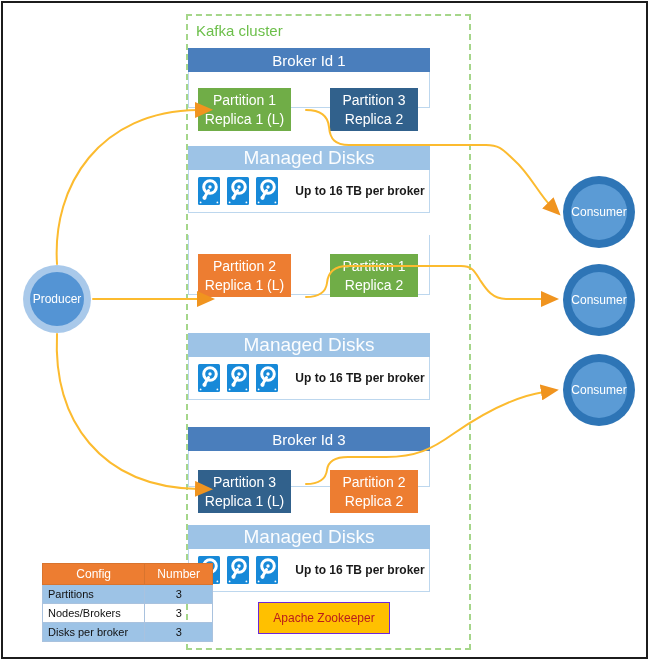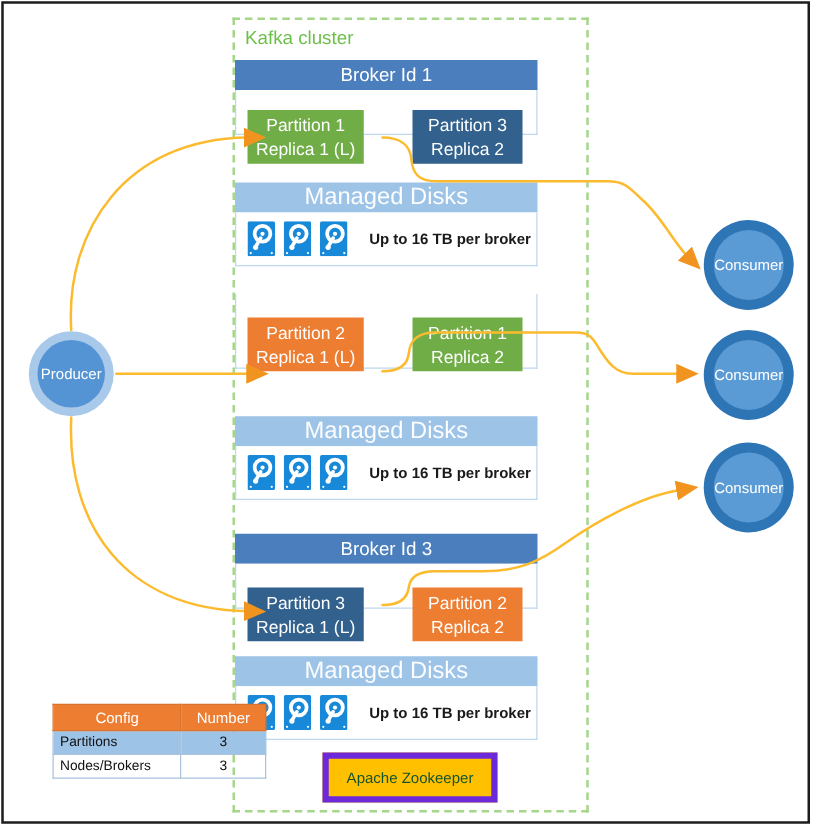--- a/index.html
+++ b/index.html
@@ -16,21 +16,21 @@
   .broker-body{position:relative;flex:1;background:#fff;border:1px solid #BDD7EE;border-top:none;}
   .part{position:absolute;width:93px;height:43px;display:flex;flex-direction:column;align-items:center;justify-content:center;color:#fff;font-size:14px;line-height:1.3;text-align:center;}
   .part.right{left:141px;width:88px;}
   .green{background:#70AD47;} .orange{background:#ED7D31;} .darkblue{background:#31618C;}
   .disks-bar{height:24px;background:#9DC3E6;color:rgba(255,255,255,.96);font-size:19px;display:flex;align-items:center;justify-content:center;margin-top:38px;}
   .disks-row{height:42px;background:#fff;border:1px solid #BDD7EE;border-top:none;display:flex;align-items:center;gap:17px;}
   .disk-icons{display:flex;gap:7px;margin-left:9px;}
   .capacity{flex:1;text-align:center;font-size:12px;font-weight:600;color:#1a1a1a;margin-right:4px;}
 
   
-  .zookeeper{position:absolute;left:258px;top:602px;width:130px;height:30px;background:#FFC000;border:5px solid #6d28d9;display:flex;align-items:center;justify-content:center;font-size:12px;color:#14532d;}
+  .zookeeper{position:absolute;left:258px;top:602px;width:130px;height:30px;background:#FFC000;border:1px solid #6d28d9;display:flex;align-items:center;justify-content:center;font-size:12px;color:#b91c1c;}
 
   
   .node{position:absolute;border-radius:50%;display:flex;align-items:center;justify-content:center;}
   .node .inner{border-radius:50%;display:flex;align-items:center;justify-content:center;color:#fff;font-size:12px;}
   .producer{left:23px;top:265px;width:68px;height:68px;background:#A9C9EA;text-align:right;}
   .producer .inner{width:54px;height:54px;background:#5494D4;}
   .consumer{left:563px;width:72px;height:72px;background:#2E75B6;}
   .consumer .inner{width:56px;height:56px;background:#5B9BD5;}
 
   
@@ -214,20 +214,24 @@
         <tr>
       <th>Config</th>
       <th>Number</th>
     </tr>
     <tr class="band">
       <td class="lbl">Partitions</td>
       <td class="num">3</td>
     </tr>
     <tr>
       <td class="lbl">Nodes/Brokers</td>
+      <td class="num">3</td>
+    </tr>
+    <tr class="band">
+      <td class="lbl">Disks per broker</td>
       <td class="num">3</td>
     </tr>
   </tbody>
     </table>
 
   <svg id="arrows">
     <defs>
       <marker id="ah" markerWidth="9" markerHeight="8" refX="1.5" refY="4" orient="auto">
         <path d="M0,0 L9,4 L0,8 Z" fill="#F0941F"></path>
       </marker>

